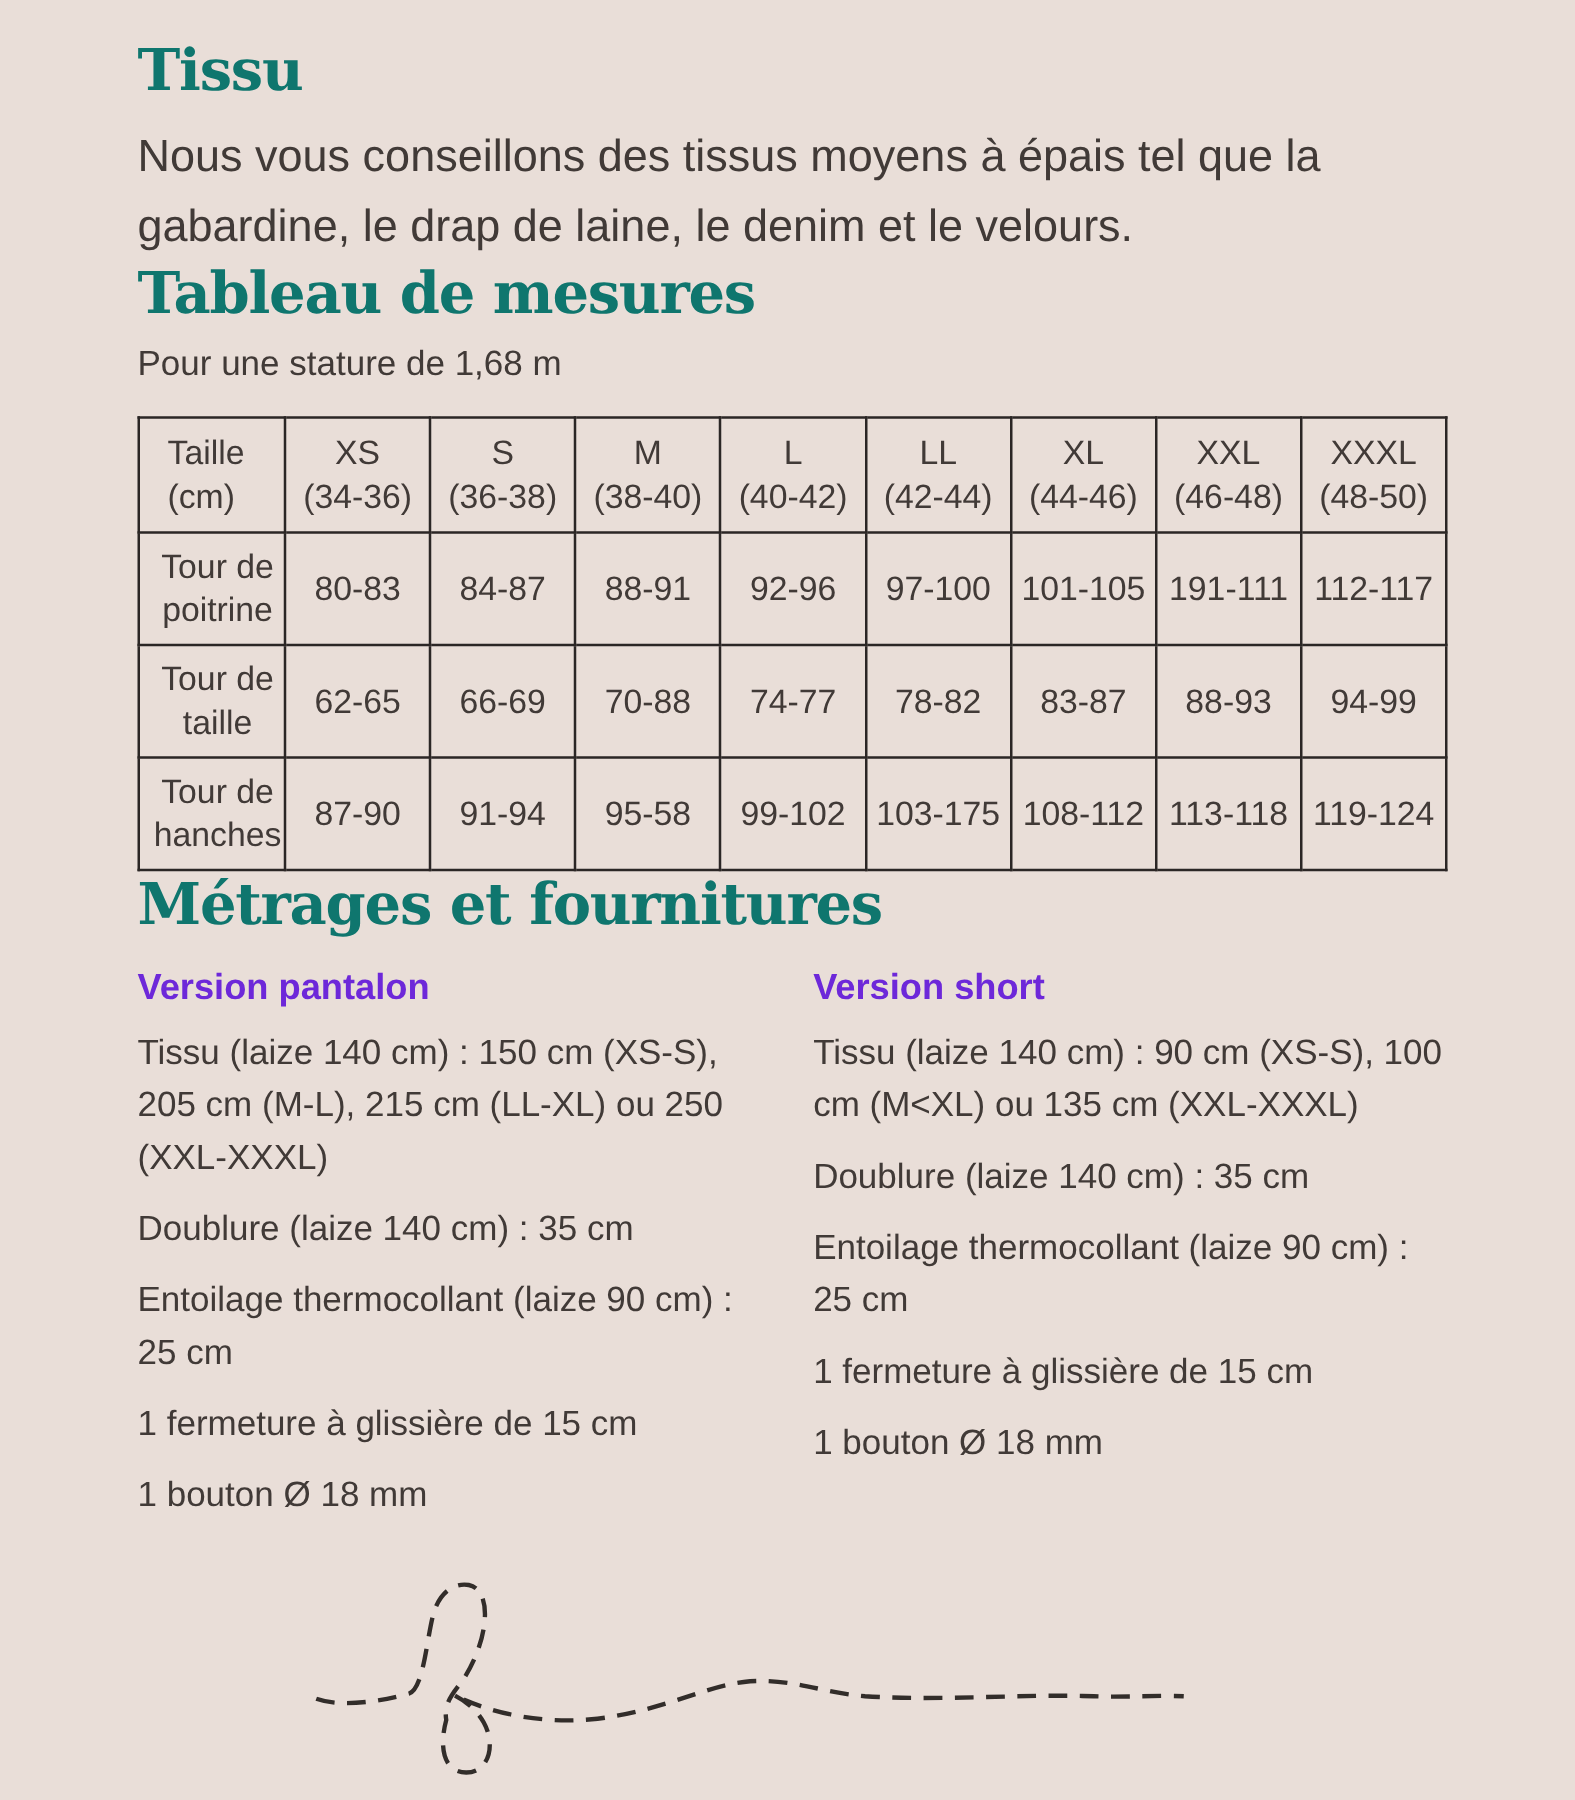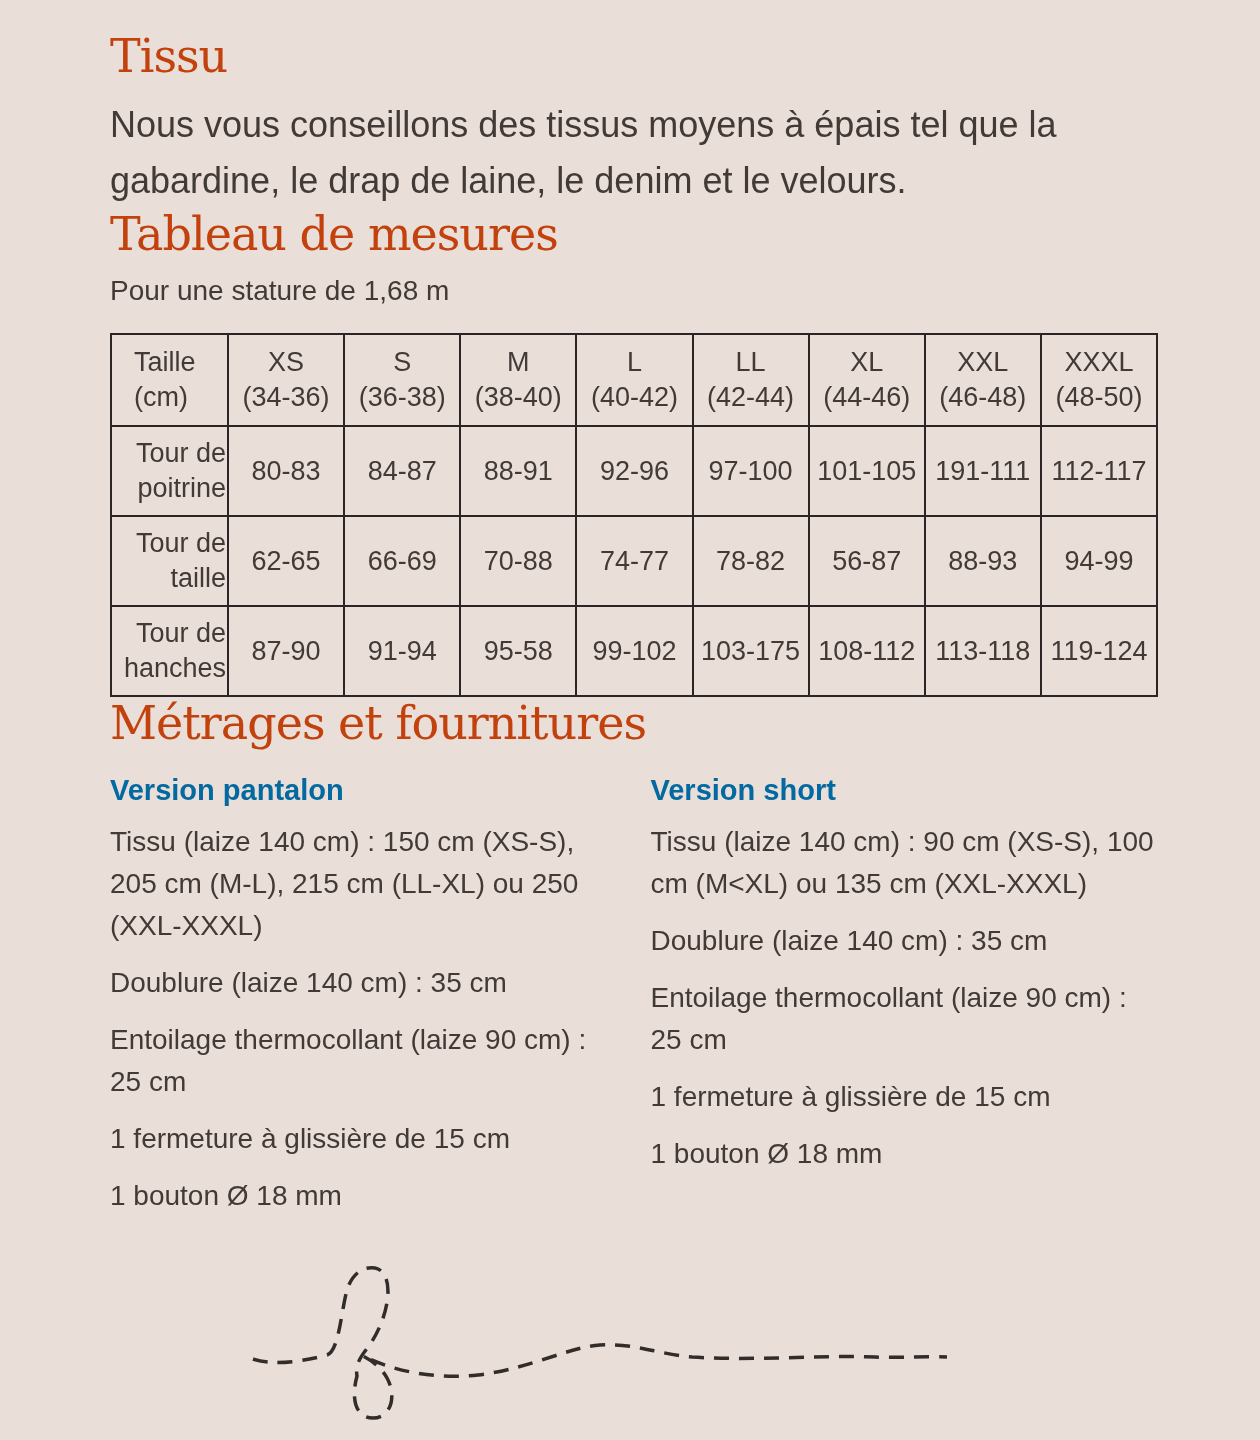--- a/index.html
+++ b/index.html
@@ -8,22 +8,22 @@
     background: #e9ded8;
     color: #413a37;
     font-family: "Liberation Sans", sans-serif;
     position: relative;
     overflow: hidden;
   }
   .page { padding: 30px 105px 0 110px; }
 
   h1.display {
     font-family: "DejaVu Serif", serif;
-    font-weight: 400;
-    color: #c2410c;
+    font-weight: 700;
+    color: #0f766e;
     font-size: 46px;
     line-height: 1.15;
     letter-spacing: -1px;
     margin: 0;
   }
   .intro {
     font-size: 36px;
     line-height: 1.55;
     margin: 14px 0 0;
     max-width: 1045px;
@@ -41,31 +41,31 @@
     border: 2px solid #2b2625;
     font-weight: 400;
     font-size: 27px;
     color: #413a37;
     line-height: 1.3;
   }
   table.measures thead th { height: 88px; text-align: center; vertical-align: middle; }
   table.measures thead th.corner { text-align: left; padding-left: 22px; }
   table.measures col.label-col { width: 117px; }
   table.measures tbody th {
-    height: 86px; text-align: right; padding-left: 10px;
+    height: 86px; text-align: center; padding-left: 10px;
     font-weight: 400; vertical-align: middle;
   }
   table.measures td { height: 86px; text-align: center; vertical-align: middle; }
   .cell-line { display: block; }
 
   h1.fournitures-title { }
   .cols { display: flex; gap: 36px; margin-top: 24px; }
   .col { width: 506px; }
   .col h3 {
-    font-size: 29px; font-weight: 700; color: #0369a1;
+    font-size: 29px; font-weight: 700; color: #6d28d9;
     margin: 0 0 14px;
   }
   .col p {
     font-size: 28px; line-height: 1.5;
     margin: 0 0 15px;
   }
 
   .squiggle {
     position: absolute;
     left: 235px; top: 1252px;
@@ -147,21 +147,21 @@
           <td>191-111</td>
           <td>112-117</td>
         </tr>
         <tr>
           <th>Tour de taille</th>
           <td>62-65</td>
           <td>66-69</td>
           <td>70-88</td>
           <td>74-77</td>
           <td>78-82</td>
-          <td>56-87</td>
+          <td>83-87</td>
           <td>88-93</td>
           <td>94-99</td>
         </tr>
         <tr>
           <th>Tour de hanches</th>
           <td>87-90</td>
           <td>91-94</td>
           <td>95-58</td>
           <td>99-102</td>
           <td>103-175</td>

